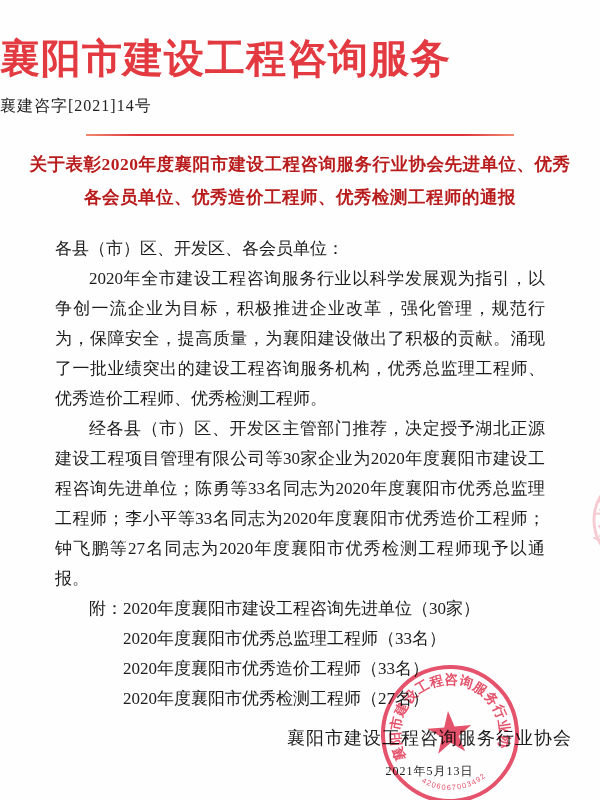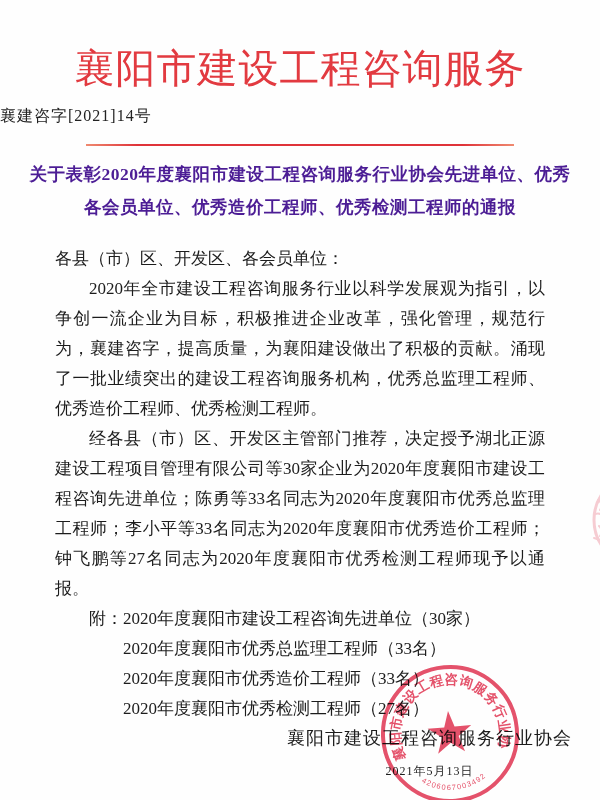--- a/index.html
+++ b/index.html
@@ -2,35 +2,35 @@
 <html><head>
 <meta charset="utf-8">
 <style>
   html,body { margin:0; padding:0; background:#ffffff; }
   .page {
     position:relative; width:600px; height:800px; background:#fefefe;
     overflow:hidden; font-family:"Liberation Serif", serif; color:#1c1c1c;
   }
   
   .org-header {
-    padding-top:42px; text-align:center; color:#e23a40; font-weight:normal;
+    padding-top:32px; text-align:left; color:#e23a40; font-weight:bold;
     font-size:40px; line-height:54px; letter-spacing:1px;
   }
   .org-line2 { display:inline-block; transform:scale(0.85,1); transform-origin:center; }
   .doc-number {
     margin-top:10px; text-align:left; font-size:16px; letter-spacing:1px; color:#222;
   }
   .red-line {
     width:428px; height:2px; margin:17px auto 0;
     background:linear-gradient(90deg,#ef8a70, #df3339 12%, #df3339 88%, #ef8a70);
   }
   
   .doc-title {
     margin-top:12px; text-align:center; font-weight:bold; font-size:17.5px;
-    line-height:33px; color:#4c1d95; letter-spacing:0.5px;
+    line-height:33px; color:#b91c1c; letter-spacing:0.5px;
   }
   
   .body-text {
     margin-top:20px; padding:0 55px; font-size:17px; line-height:30px;
     text-align:justify; text-justify:inter-character;
   }
   .salutation { }
   .para { margin:0; text-indent:2em; }
   .attachments { }
   .att-line { }
@@ -67,21 +67,21 @@
 
   <div class="red-line"></div>
 
   <div class="doc-title">
     <div>关于表彰2020年度襄阳市建设工程咨询服务行业协会先进单位、优秀</div>
     <div>各会员单位、优秀造价工程师、优秀检测工程师的通报</div>
   </div>
 
   <div class="body-text">
     <div class="salutation">各县（市）区、开发区、各会员单位：</div>
-    <p class="para">2020年全市建设工程咨询服务行业以科学发展观为指引，以争创一流企业为目标，积极推进企业改革，强化管理，规范行为，襄建咨字，提高质量，为襄阳建设做出了积极的贡献。涌现了一批业绩突出的建设工程咨询服务机构，优秀总监理工程师、优秀造价工程师、优秀检测工程师。</p>
+    <p class="para">2020年全市建设工程咨询服务行业以科学发展观为指引，以争创一流企业为目标，积极推进企业改革，强化管理，规范行为，保障安全，提高质量，为襄阳建设做出了积极的贡献。涌现了一批业绩突出的建设工程咨询服务机构，优秀总监理工程师、优秀造价工程师、优秀检测工程师。</p>
     <p class="para">经各县（市）区、开发区主管部门推荐，决定授予湖北正源建设工程项目管理有限公司等30家企业为2020年度襄阳市建设工程咨询先进单位；陈勇等33名同志为2020年度襄阳市优秀总监理工程师；李小平等33名同志为2020年度襄阳市优秀造价工程师；钟飞鹏等27名同志为2020年度襄阳市优秀检测工程师现予以通报。</p>
 
     <div class="attachments">
       <div class="att-line first">
         <span>附：</span><span>2020年度襄阳市建设工程咨询先进单位（30家）</span>
       </div>
       <div class="att-line rest">
         <span>2020年度襄阳市优秀总监理工程师（33名）</span>
       </div>
       <div class="att-line rest">

